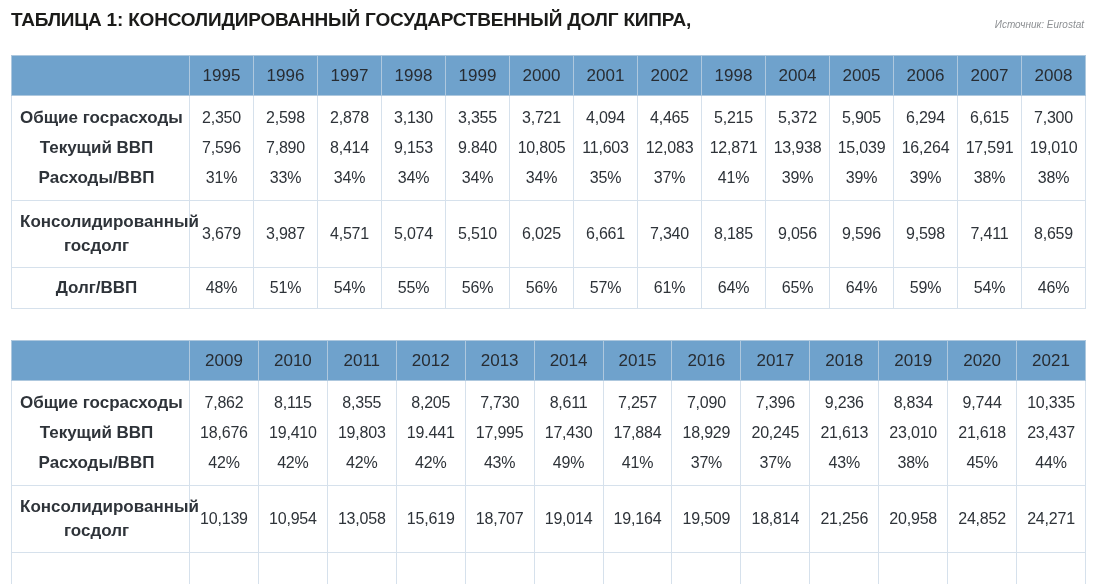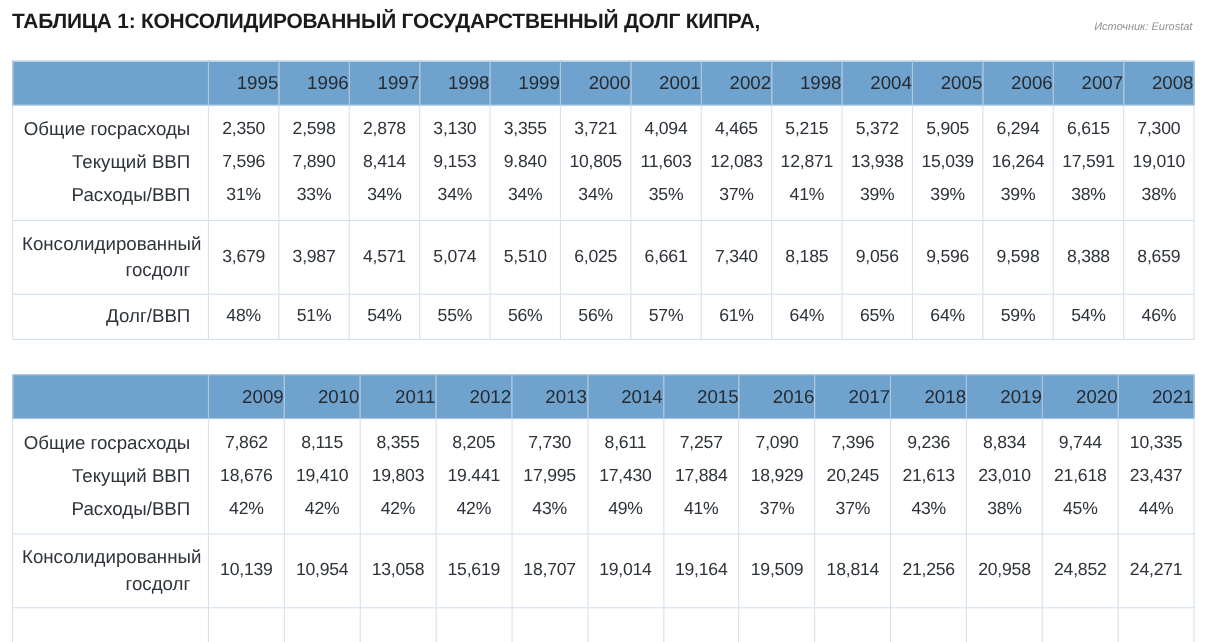--- a/index.html
+++ b/index.html
@@ -21,30 +21,30 @@
   table.data-table {
     width: 100%; border-collapse: collapse; table-layout: fixed;
     margin-bottom: 31px;
   }
   table.data-table:last-child { margin-bottom: 0; }
   col.label-col { width: 178px; }
   thead th {
     background: #6fa2cc; height: 39px;
     border: 1px solid #aec8de;
     font-weight: 400; font-size: 17px; color: #272c32;
-    text-align: right; padding: 0;
+    text-align: center; padding: 0;
   }
   tbody td {
     border: 1px solid #d6e1ec; background: #ffffff;
     font-size: 16px; color: #2e3339; text-align: center;
     padding: 7px 1px; letter-spacing: -0.2px;
   }
   tbody td.label-cell {
-    text-align: right; padding-left: 8px; padding-right: 16px;
-    font-size: 17px; letter-spacing: 0;
+    text-align: center; padding-left: 8px; padding-right: 16px;
+    font-size: 17px; letter-spacing: 0; font-weight: bold;
   }
   tr.band-triple .ln { line-height: 30px; white-space: nowrap; }
   tr.band-double td { height: 52px; vertical-align: middle; line-height: 24px; }
   tr.band-single td { height: 26px; vertical-align: middle; }
 </style>
 </head>
 <body>
 
 <div class="page">
   <div class="header-row">
@@ -203,21 +203,21 @@
           <td>
             <div class="ln">9,056</div>
           </td>
           <td>
             <div class="ln">9,596</div>
           </td>
           <td>
             <div class="ln">9,598</div>
           </td>
           <td>
-            <div class="ln">8,388</div>
+            <div class="ln">7,411</div>
           </td>
           <td>
             <div class="ln">8,659</div>
           </td>
         </tr>
         <tr class="band-single">
           <td class="label-cell">
             <div class="ln">Долг/ВВП</div>
           </td>
           <td>

